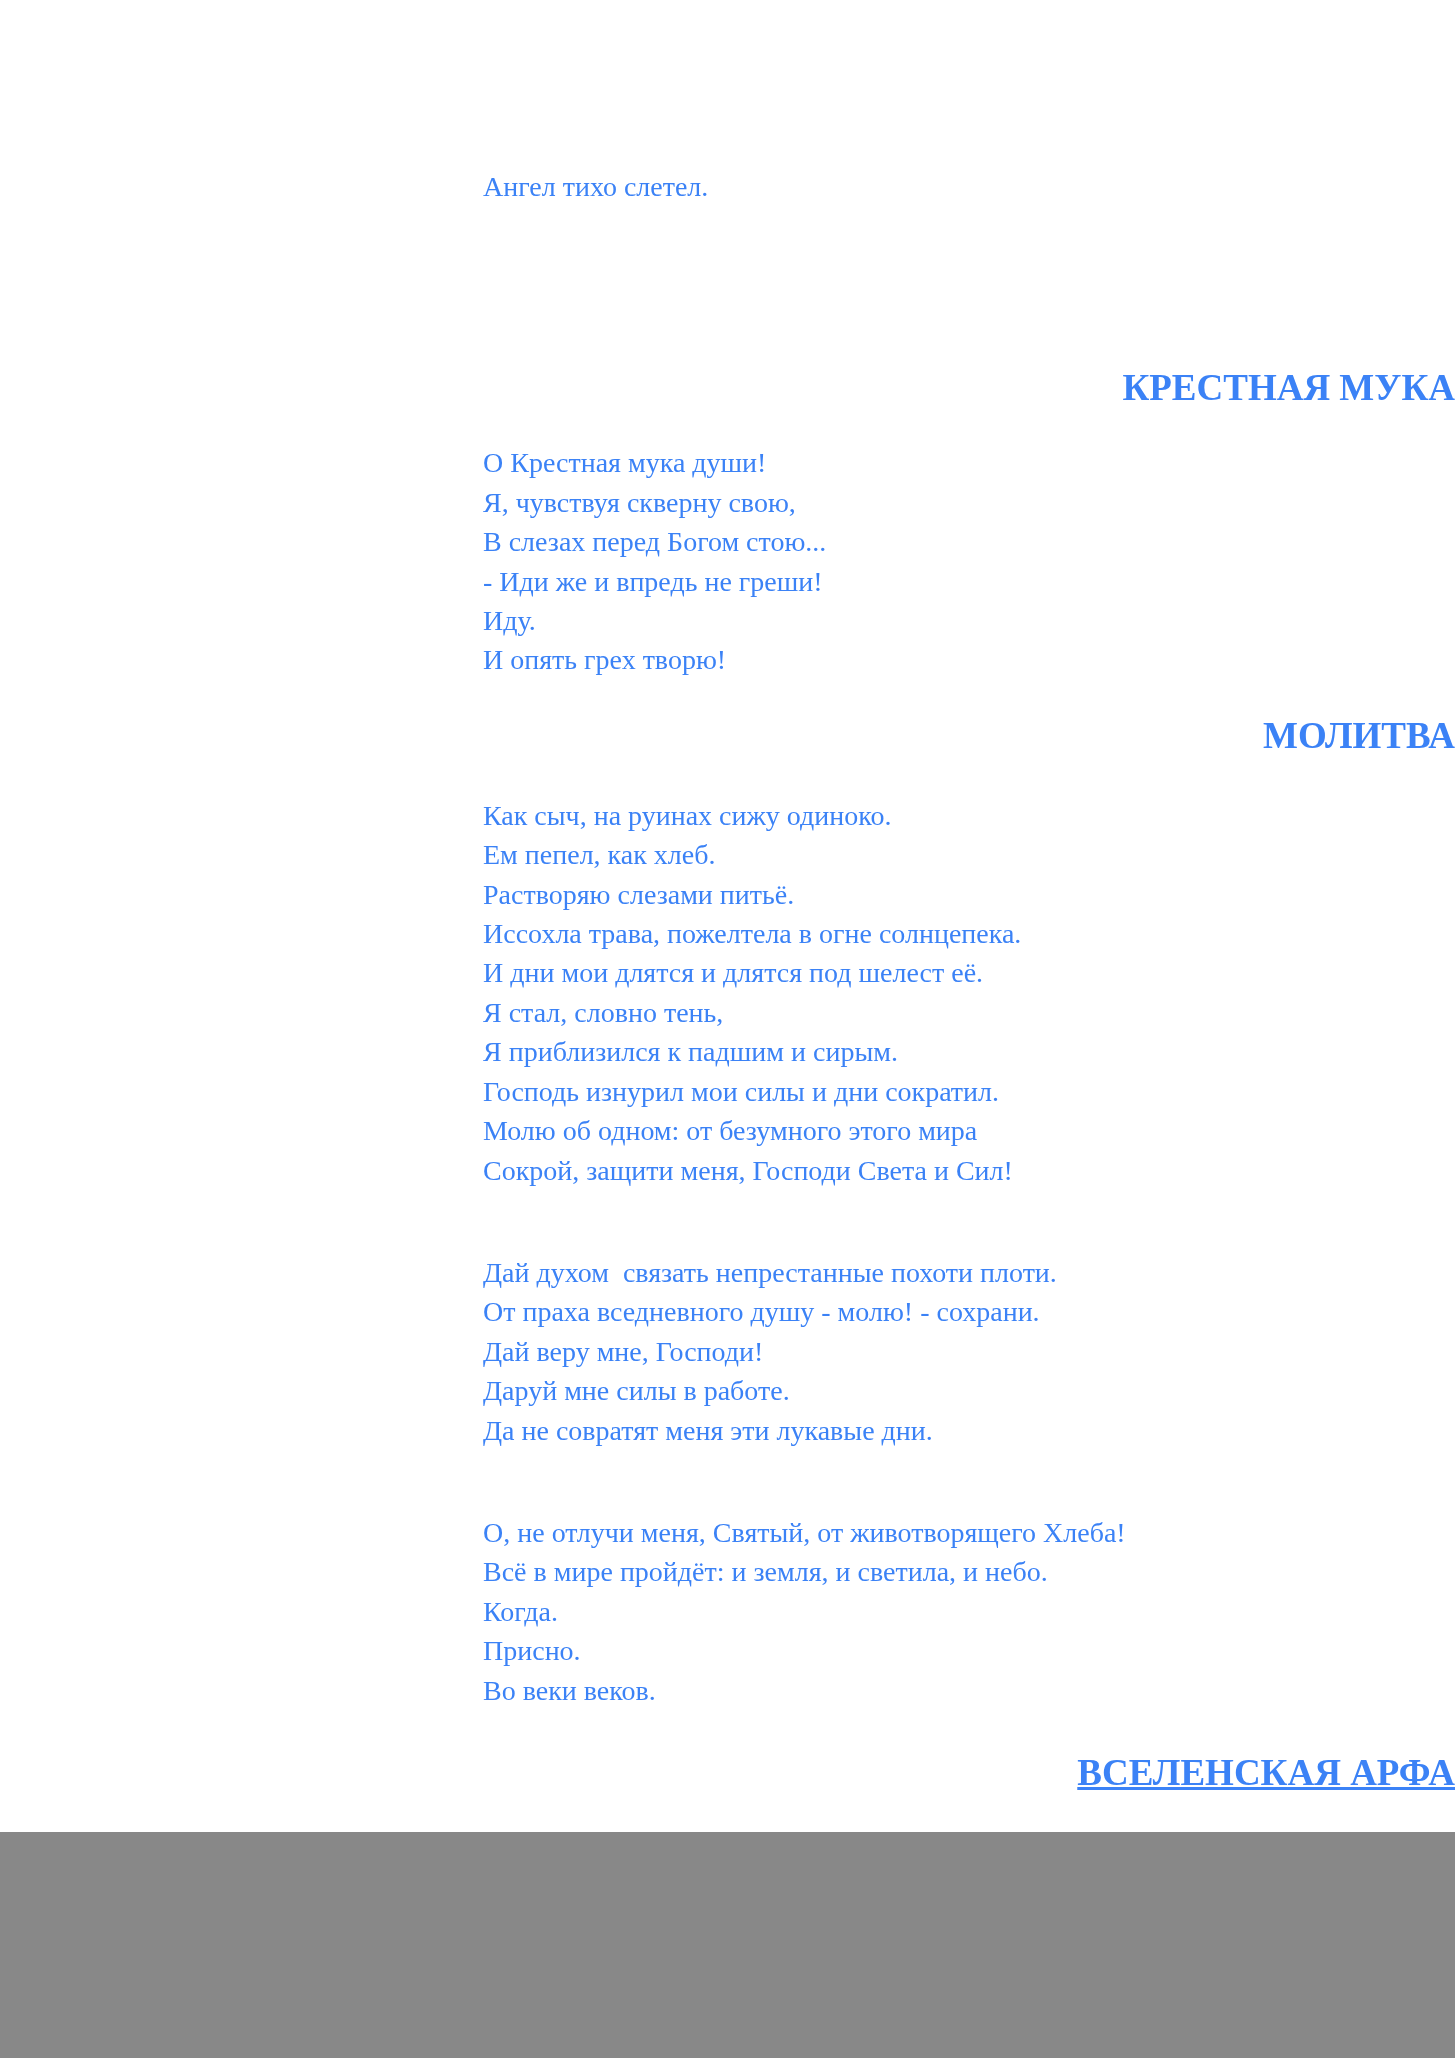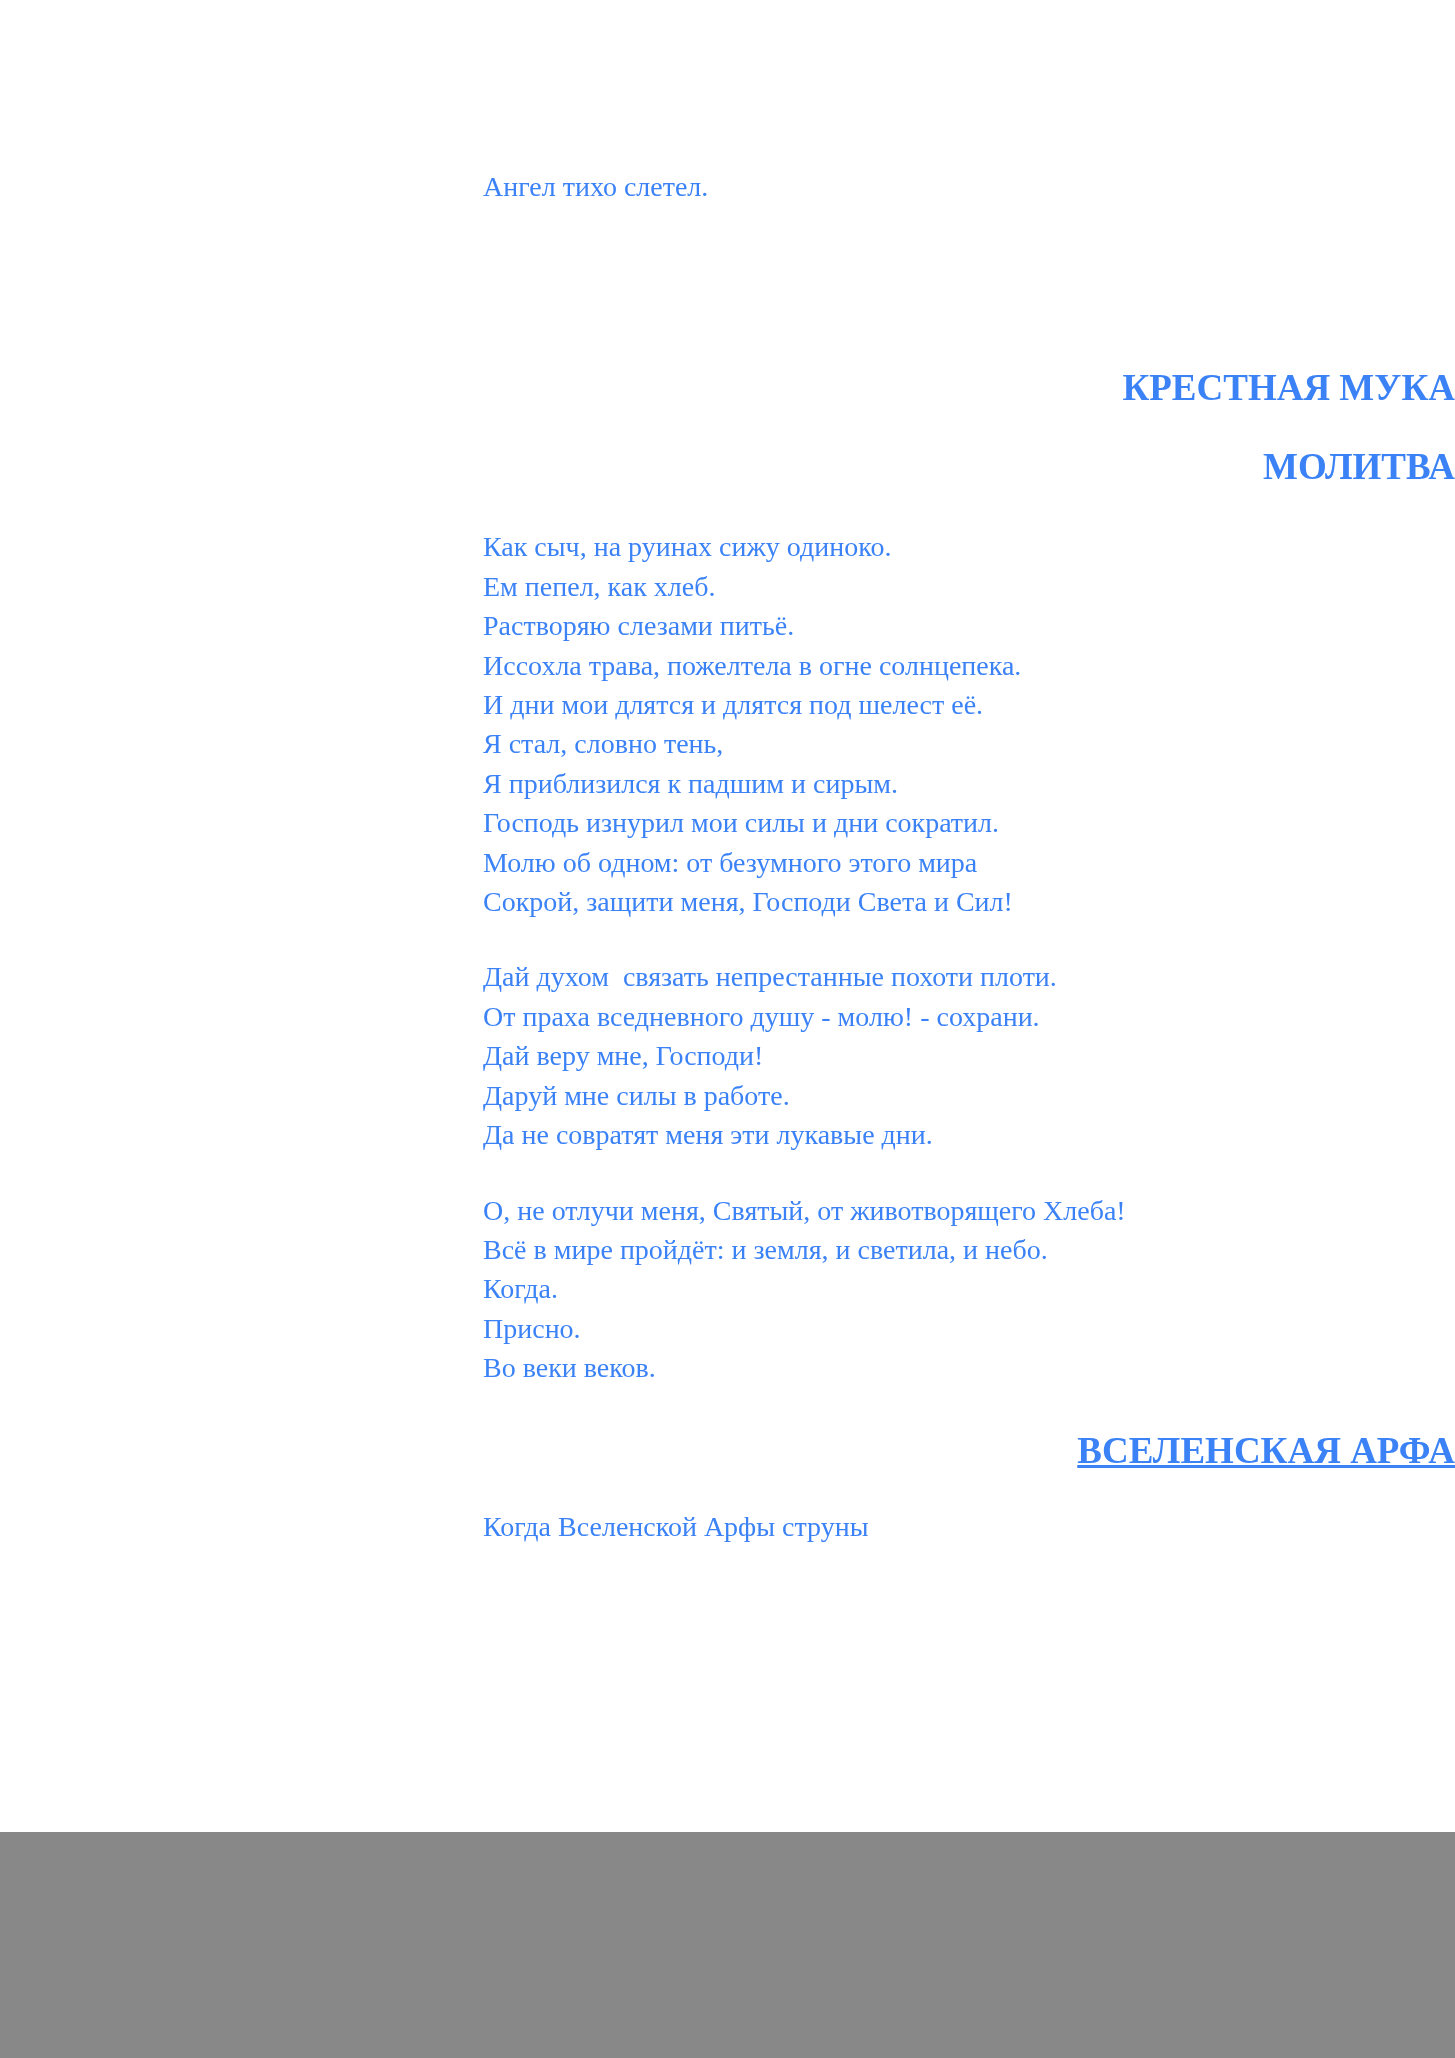--- a/index.html
+++ b/index.html
@@ -30,32 +30,40 @@
     margin-left: -483px;
     margin-right: -90px;
     text-align: right;
     font-weight: bold;
     font-size: 37px;
     line-height: 46px;
   }
   .poem-title.t1 { margin-top: 159px; margin-bottom: 32px; }
   .poem-title.t2 { margin-top: 33px;  margin-bottom: 37px; padding-left: 32px; }
   .poem-title.t3 { margin-top: 40px;  margin-bottom: 33px; text-decoration: underline; }
-  .stanza + .stanza { margin-top: 36px; }
+  .stanza + .stanza { margin-top: 63px; }
 </style>
 </head>
 <body>
 
 <div class="page">
   <div class="content">
 
     <div class="line">Ангел тихо слетел.</div>
 
     <div class="poem-title t1">КРЕСТНАЯ МУКА</div>
 
+    <div class="stanza">
+      <div class="line">О Крестная мука души!</div>
+      <div class="line">Я, чувствуя скверну свою,</div>
+      <div class="line">В слезах перед Богом стою...</div>
+      <div class="line">- Иди же и впредь не греши!</div>
+      <div class="line">Иду.</div>
+      <div class="line">И опять грех творю!</div>
+    </div>
 
     <div class="poem-title t2">МОЛИТВА</div>
 
     <div class="stanza">
       <div class="line">Как сыч, на руинах сижу одиноко.</div>
       <div class="line">Ем пепел, как хлеб.</div>
       <div class="line">Растворяю слезами питьё.</div>
       <div class="line">Иссохла трава, пожелтела в огне солнцепека.</div>
       <div class="line">И дни мои длятся и длятся под шелест её.</div>
       <div class="line">Я стал, словно тень,</div>

